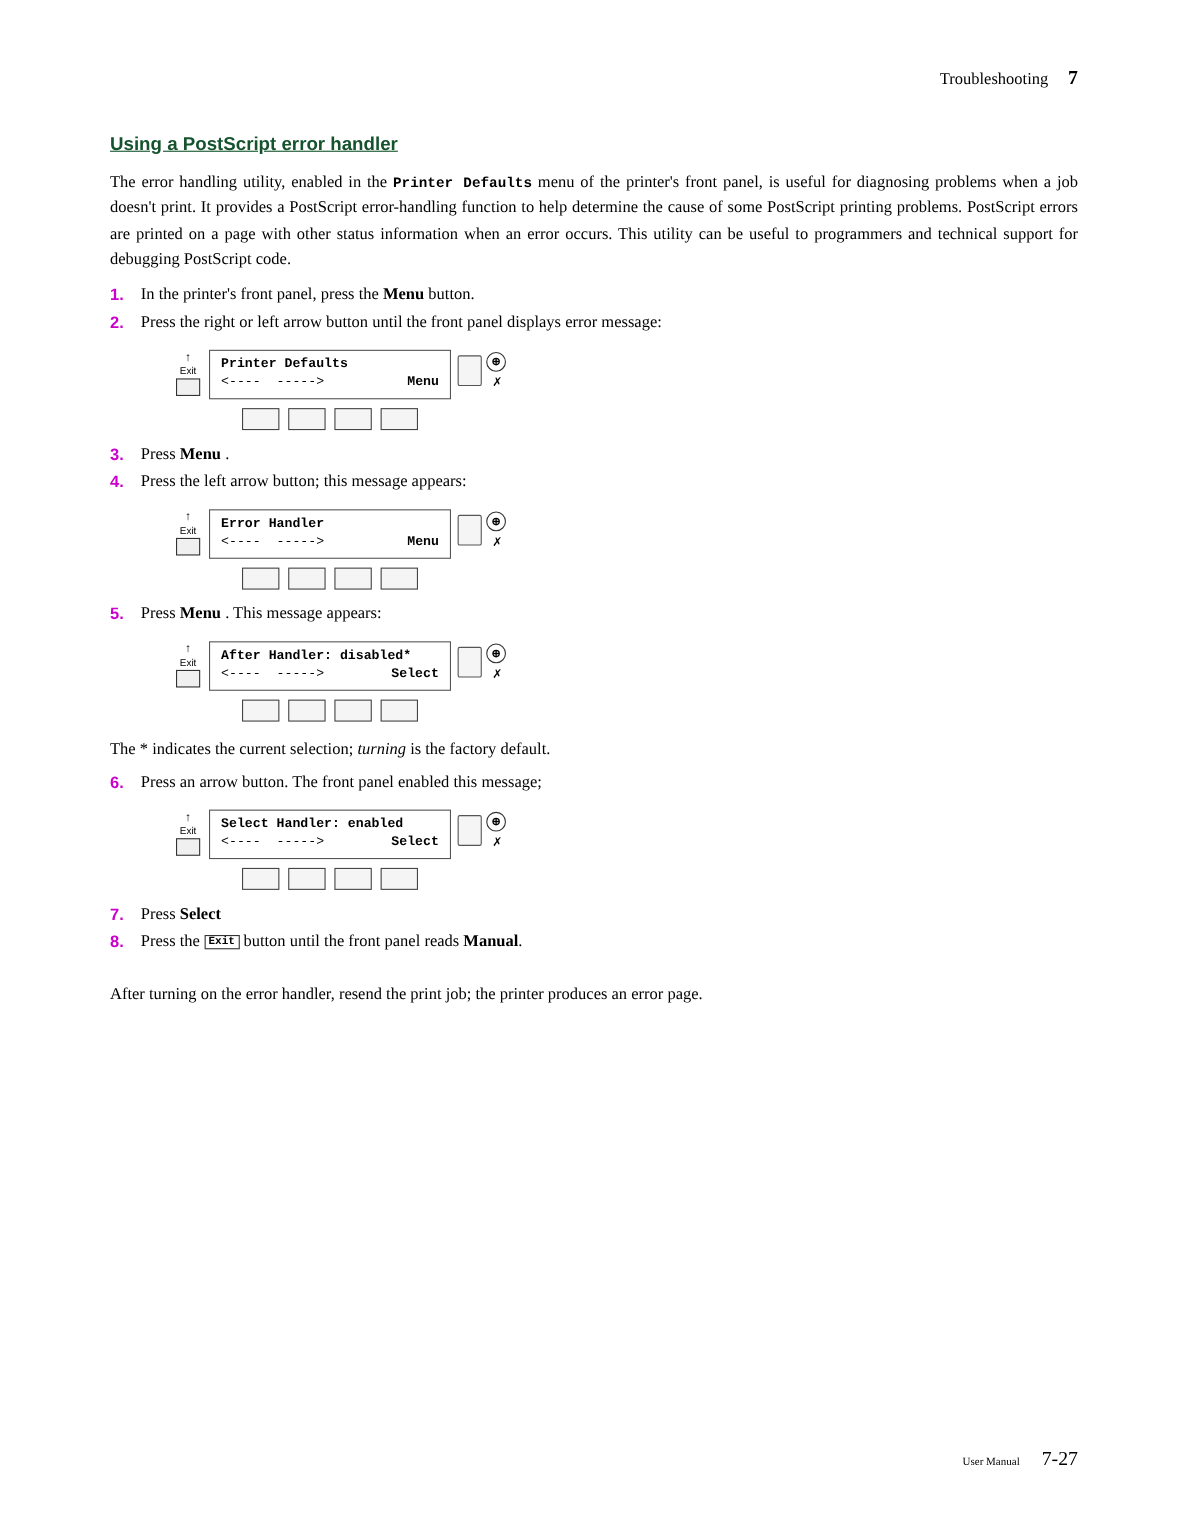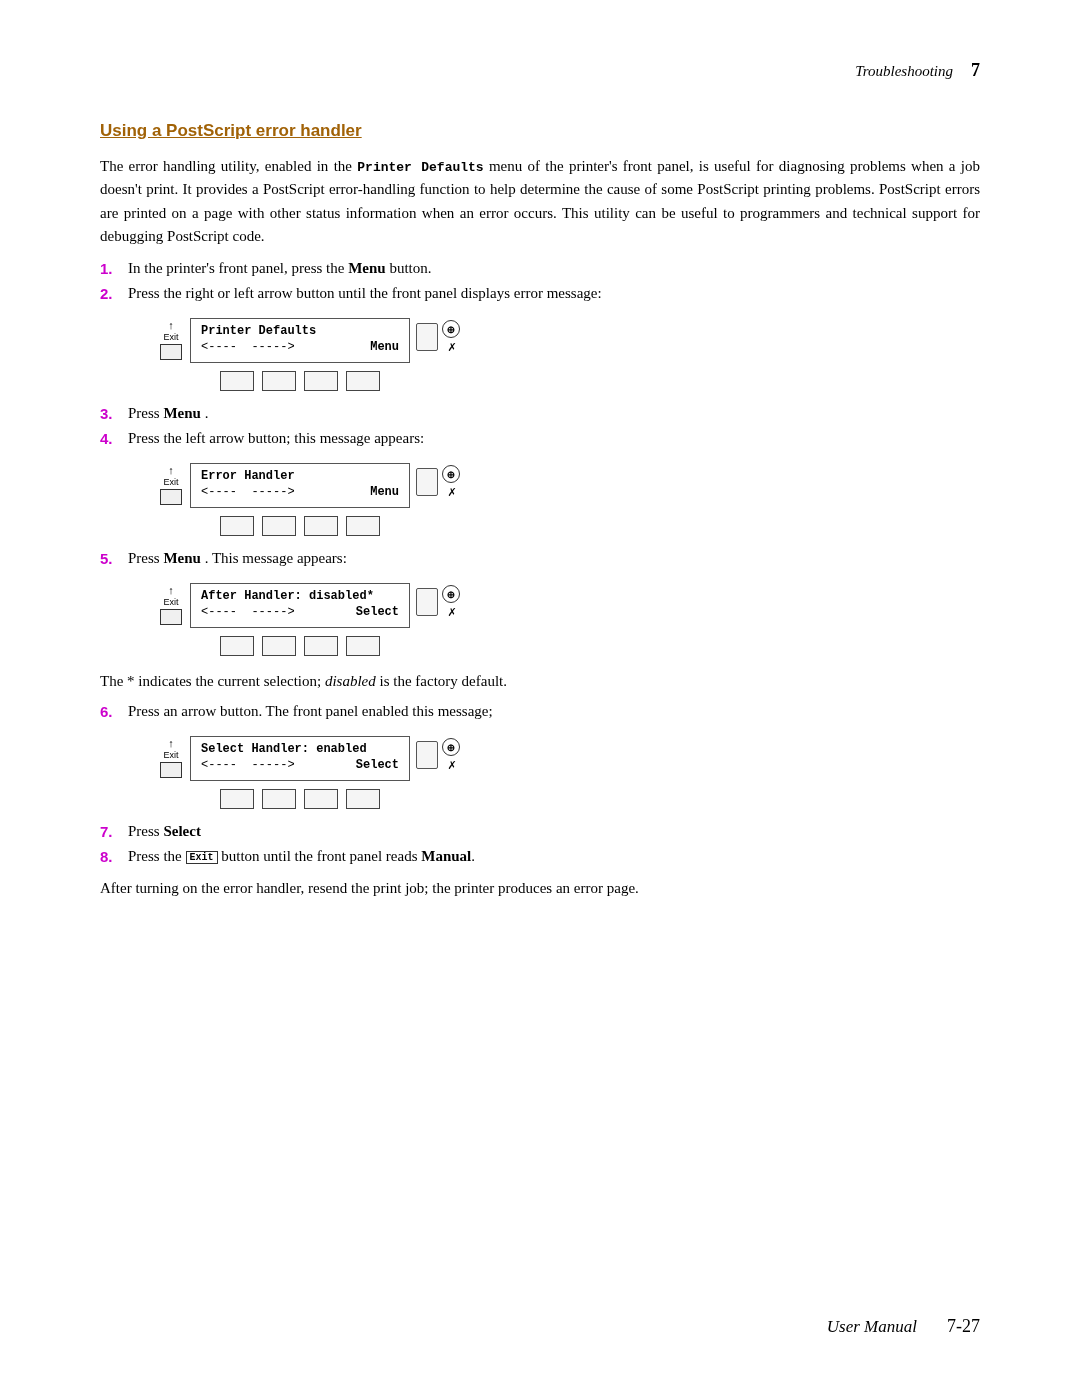--- a/index.html
+++ b/index.html
@@ -22,32 +22,31 @@
 
     
     .page-header {
       display: flex;
       justify-content: flex-end;
       align-items: baseline;
       margin-bottom: 40px;
       border-bottom: none;
     }
     .header-chapter {
-      font-style: italic;
       font-size: 15px;
       margin-right: 18px;
     }
     .header-page-num {
       font-size: 18px;
       font-weight: bold;
     }
 
     
     .section-title {
-      color: #a16207;
+      color: #14532d;
       font-size: 17px;
       font-weight: bold;
       font-family: Arial, Helvetica, sans-serif;
       margin-bottom: 14px;
       text-decoration: underline;
     }
 
     
     .body-text {
       font-size: 15px;
@@ -187,23 +186,22 @@
       position: absolute;
       bottom: 60px;
       left: 100px;
       right: 100px;
       display: flex;
       justify-content: flex-end;
       align-items: baseline;
       border-top: none;
     }
     .footer-manual {
-      font-style: italic;
-      font-size: 17px;
-      margin-right: 30px;
+      font-size: 10px;
+      margin-right: 20px;
     }
     .footer-page {
       font-weight: normal;
       font-size: 18px;
     }
 
     strong, b {
       font-weight: bold;
     }
 
@@ -368,21 +366,21 @@
               <div style="display:flex;flex-direction:column;align-items:center;">
                 <div class="circle-btn">⊕</div>
                 <span class="x-mark">✗</span>
               </div>
             </div>
           </div>
         </div>
       </div>
     </div>
 
-    <p class="body-text" style="margin-bottom: 10px;">The * indicates the current selection; <em>disabled</em> is the factory default.</p>
+    <p class="body-text" style="margin-bottom: 10px;">The * indicates the current selection; <em>turning</em> is the factory default.</p>
 
     <div class="list-item-row" style="margin-bottom: 4px;">
       <span class="num" style="color:#cc00cc;font-weight:bold;font-family:Arial,Helvetica,sans-serif;min-width:28px;">6.</span>
       <span class="list-item-content">Press an arrow button.  The front panel enabled this message;</span>
     </div>
 
     <div class="diagram-container">
       <div class="panel-diagram">
         <div class="panel-outer">
           <div class="exit-col">
@@ -423,20 +421,20 @@
       <span class="list-item-content">Press <strong>Select</strong></span>
     </div>
 
     <div class="list-item-row" style="margin-bottom: 8px;">
       <span class="num" style="color:#cc00cc;font-weight:bold;font-family:Arial,Helvetica,sans-serif;min-width:28px;">8.</span>
       <span class="list-item-content">Press the <span class="exit-inline">Exit</span> button until the front panel reads <strong>Manual</strong>.</span>
     </div>
 
   </div>
 
-  <p class="body-text" style="margin-top: 12px;">After turning on the error handler, resend the print job; the printer produces an error page.</p>
+  <p class="body-text" style="margin-top: 28px;">After turning on the error handler, resend the print job; the printer produces an error page.</p>
 
   <div class="page-footer">
     <span class="footer-manual">User Manual</span>
     <span class="footer-page">7-27</span>
   </div>
 
 </div>
 
 </body></html>

